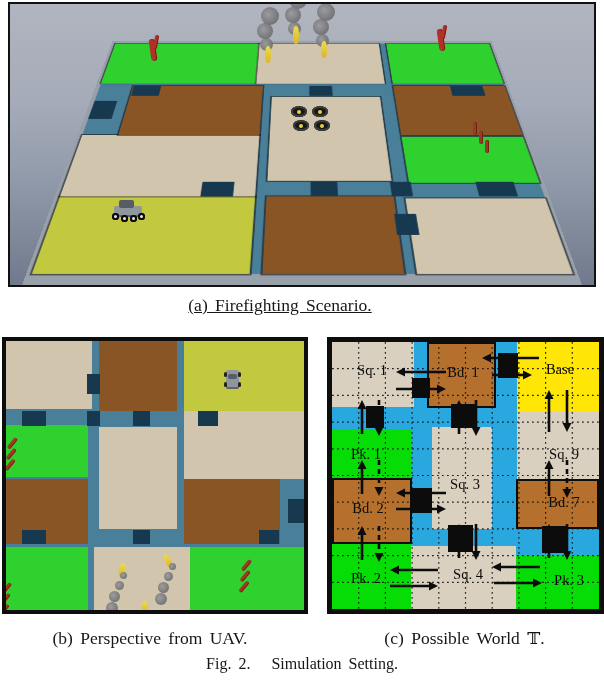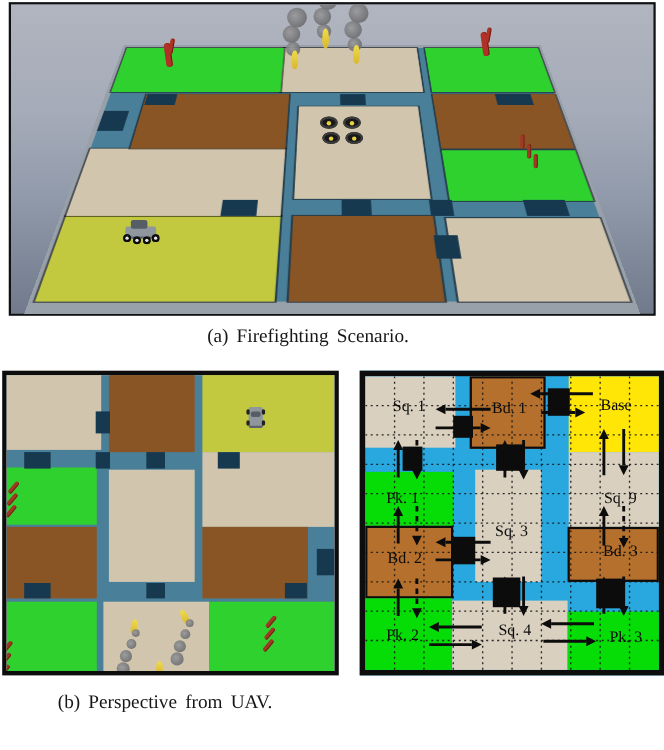--- a/index.html
+++ b/index.html
@@ -41,21 +41,21 @@
   
   .panel-c{position:absolute;left:327px;top:337px;width:267px;height:267px;border:5px solid #0d0d0d;overflow:hidden;background:#29a8e0;}
   .region{position:absolute;box-sizing:border-box;}
   .region.outlined{border:2.5px solid #0c0c0c;}
   .map-label{position:absolute;transform:translate(-50%,-50%);font-size:14.5px;color:#0b0b0b;
              white-space:nowrap;z-index:6;font-family:"Liberation Serif","DejaVu Serif",serif;}
   #overlay-c{position:absolute;left:0;top:0;z-index:4;}
 
   
   .caption{position:absolute;text-align:center;color:#161616;font-size:17.5px;word-spacing:3px;}
-  .cap-a{left:0;top:295px;width:560px;}
+  .cap-a{left:0;top:295px;width:560px;text-decoration:underline;}
   .cap-b{left:0;top:628px;width:300px;}
   .cap-c{left:325px;top:628px;width:279px;}
   .cap-fig{left:0;top:655px;width:604px;font-size:16px;white-space:pre;}
 </style>
 </head>
 <body>
 
 <div class="page">
 
   <div class="panel-a">
@@ -309,21 +309,23 @@
         <polygon points="235,218 230.5,209 239.5,209" fill="#0c0c0c"></polygon>
       </svg>
     <div id="labels-c">
         <div class="map-label" style="left: 40px; top: 28px;">Sq. 1</div>
         <div class="map-label" style="left: 131px; top: 30px;">Bd. 1</div>
         <div class="map-label" style="left: 228px; top: 27px;">Base</div>
         <div class="map-label" style="left: 34px; top: 112px;">Pk. 1</div>
         <div class="map-label" style="left: 232px; top: 112px;">Sq. 9</div>
         <div class="map-label" style="left: 133px; top: 142px;">Sq. 3</div>
         <div class="map-label" style="left: 36px; top: 166px;">Bd. 2</div>
-        <div class="map-label" style="left: 232px; top: 160px;">Bd. 3</div>
+        <div class="map-label" style="left: 232px; top: 160px;">Bd. 7</div>
         <div class="map-label" style="left: 34px; top: 236px; text-align: center;">Pk. 2</div>
         <div class="map-label" style="left: 136px; top: 232px;">Sq. 4</div>
         <div class="map-label" style="left: 237px; top: 238px;">Pk. 3</div>
       </div>
   </div>
 
   <div class="caption cap-b">(b) Perspective from UAV.</div>
+  <div class="caption cap-c">(c) Possible World 𝕋.</div>
+  <div class="caption cap-fig">Fig. 2.   Simulation Setting.</div>
 </div>
 
 </body></html>

